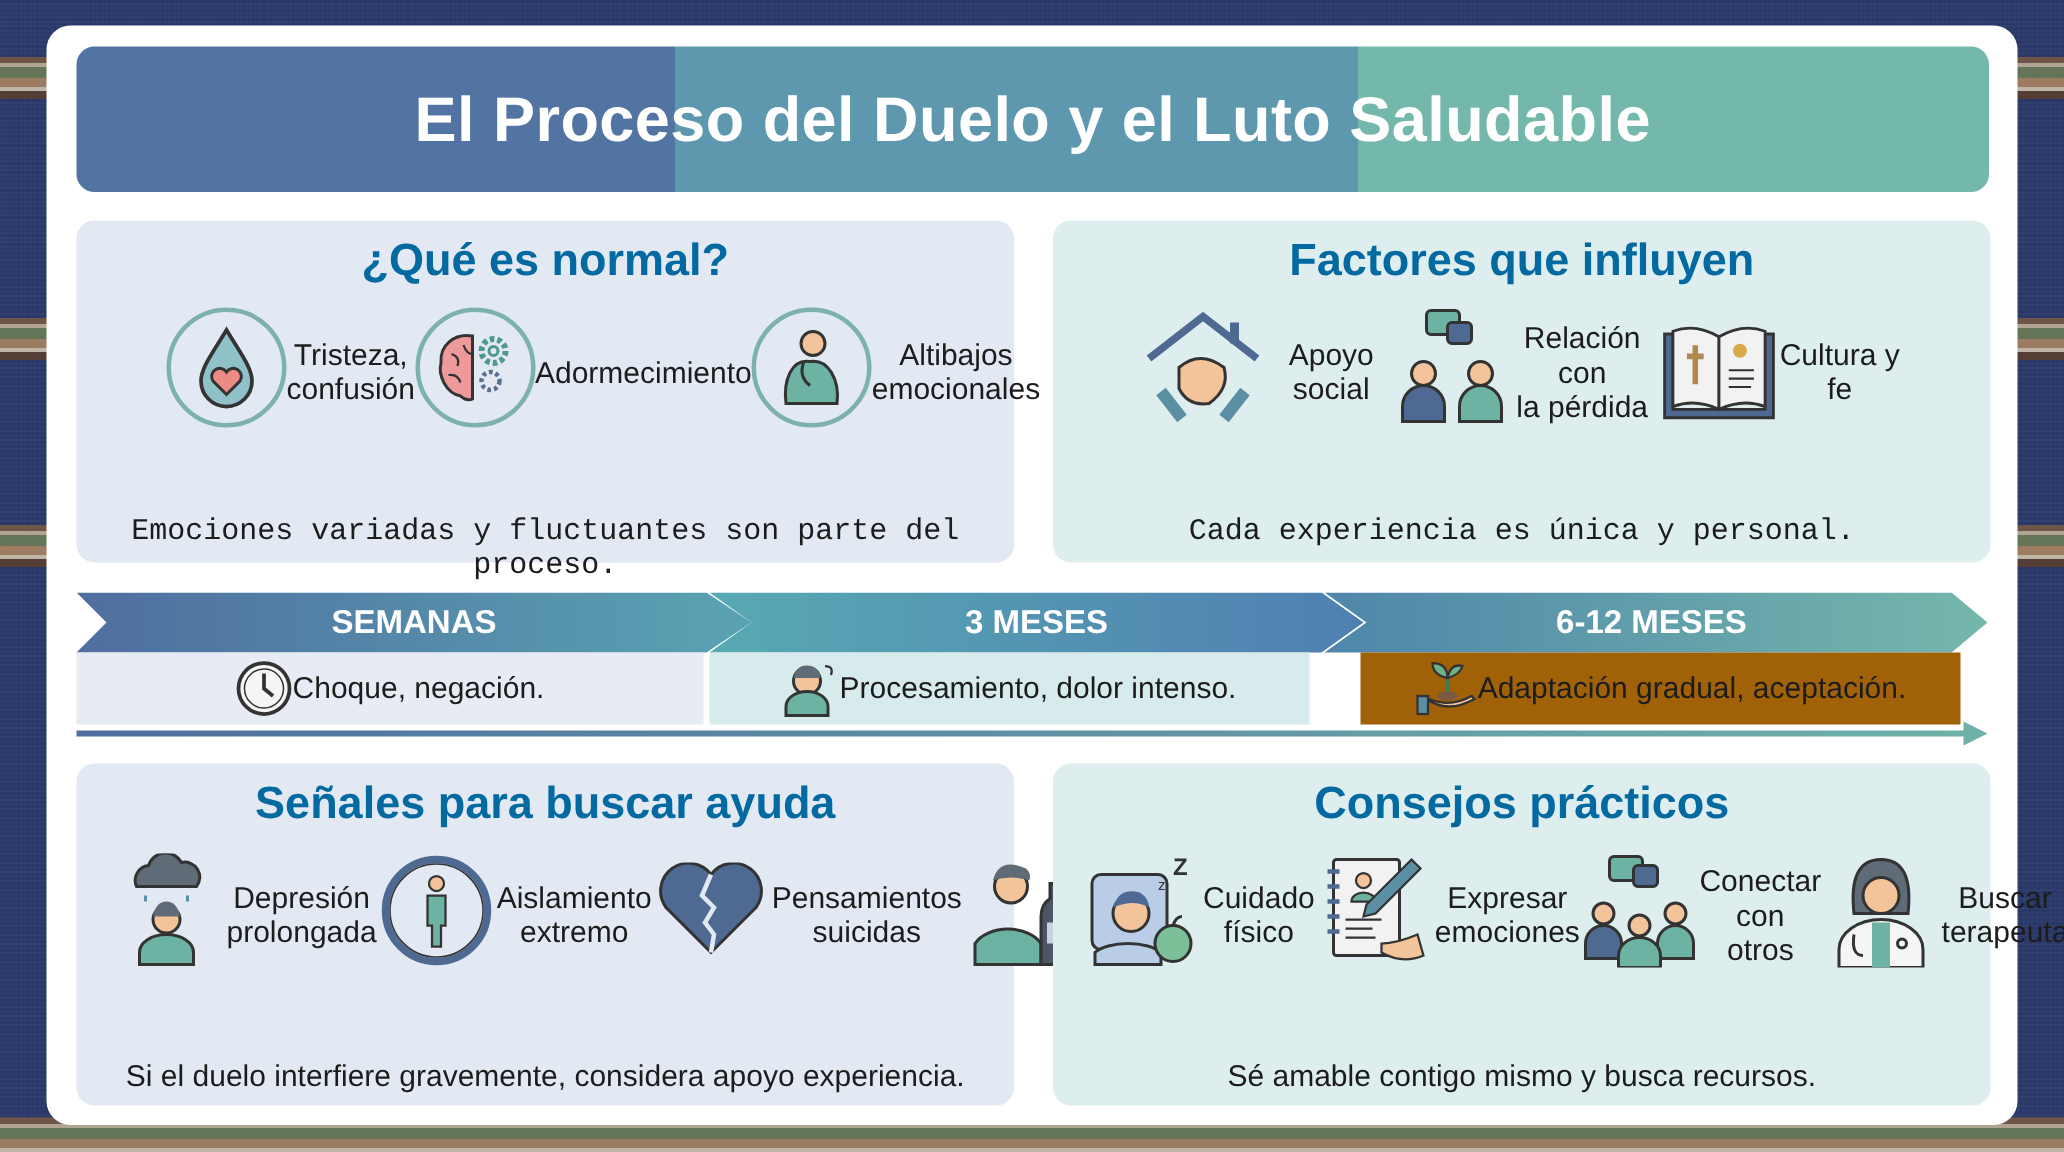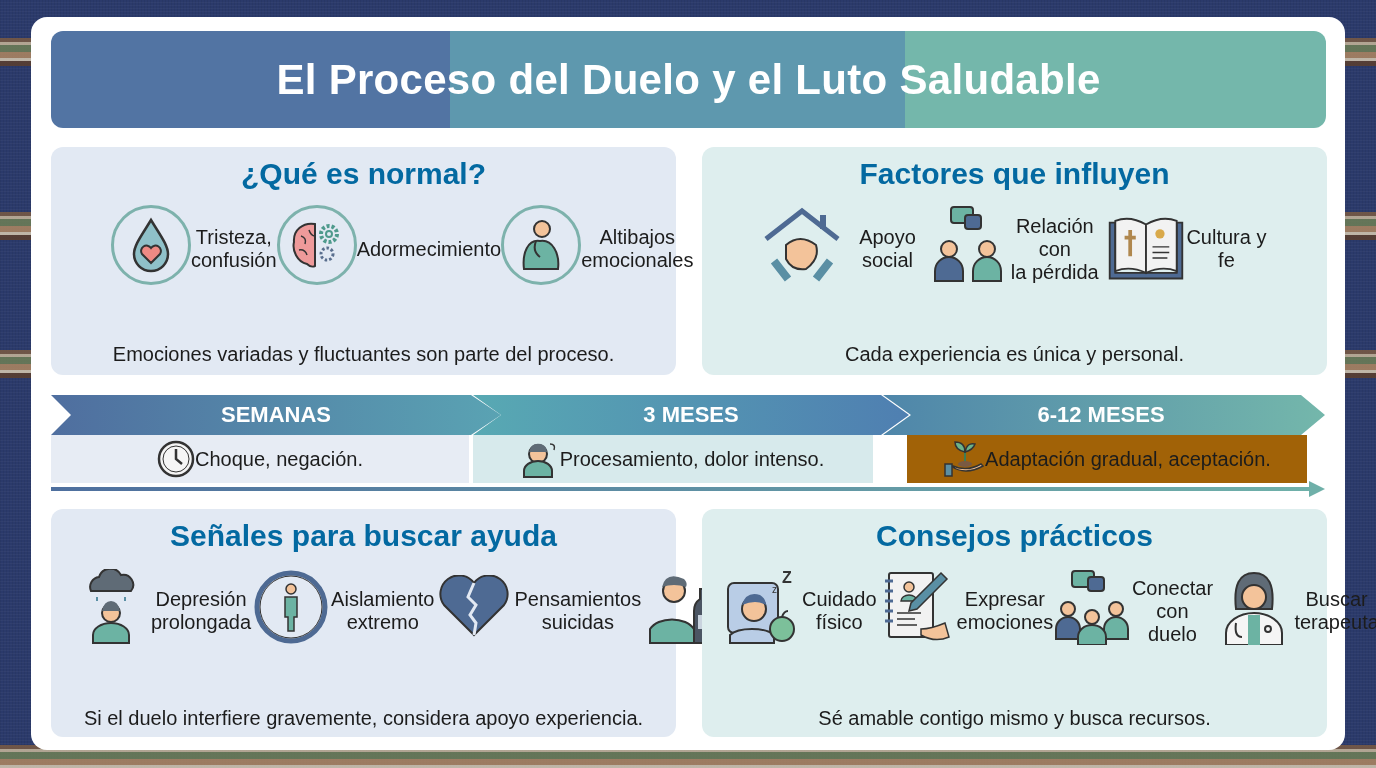--- a/index.html
+++ b/index.html
@@ -36,21 +36,21 @@
   .note { color: #1c1c1c; font-size: 20px; position: absolute; left: 0; right: 0; }
   .icon-box { width: 80px; height: 80px; display: flex; align-items: center; justify-content: center; }
   .ring { width: 80px; height: 80px; border-radius: 50%; border: 3px solid #7db2ac; display: flex; align-items: center; justify-content: center; }
 
   #c1 { left: 51px; top: 147px; width: 625px; height: 228px; }
   #c2 { left: 702px; top: 147px; width: 625px; height: 228px; }
   #c3 { left: 51px; top: 509px; width: 625px; height: 228px; }
   #c4 { left: 702px; top: 509px; width: 625px; height: 228px; }
   #c1 .items, #c2 .items { padding: 0 60px; }
   #c3 .items, #c4 .items { padding: 0 20px; }
-  #c1 .note, #c2 .note { top: 196px; }
+  #c1 .note, #c2 .note { top: 196px; font-family: Liberation Mono, monospace; }
   #c3 .note, #c4 .note { top: 198px; }
 
   .timeline { position: absolute; left: 51px; top: 395px; width: 1275px; height: 100px; }
   .tl-head { position: absolute; top: 0; height: 40px; display: flex; align-items: center; justify-content: center; color: #fff; font-size: 22px; font-weight: 700; }
   .tl-body { position: absolute; top: 40px; height: 48px; display: flex; align-items: center; justify-content: center; color: #1c1c1c; font-size: 20px; }
   .tl-line { position: absolute; left: 0; top: 92px; width: 1260px; height: 4px; background: linear-gradient(90deg, #4e6f9e, #6fb0a9); }
   .tl-arrow { position: absolute; left: 1258px; top: 86px; width: 0; height: 0; border-top: 8px solid transparent; border-bottom: 8px solid transparent; border-left: 16px solid #6fb0a9; }
 </style>
 </head>
 <body>
@@ -304,21 +304,21 @@
             <rect x="34" y="8" width="16" height="14" rx="3" fill="#4e6a93" stroke="#333" stroke-width="2"></rect>
             <circle cx="14" cy="40" r="7" fill="#f3c39a" stroke="#333" stroke-width="2"></circle>
             <path d="M2 70 v-10 a12 12 0 0 1 24 0 v10z" fill="#4e6a93" stroke="#333" stroke-width="2"></path>
             <circle cx="62" cy="40" r="7" fill="#f3c39a" stroke="#333" stroke-width="2"></circle>
             <path d="M50 70 v-10 a12 12 0 0 1 24 0 v10z" fill="#6cb3a3" stroke="#333" stroke-width="2"></path>
             <circle cx="38" cy="48" r="7" fill="#f3c39a" stroke="#333" stroke-width="2"></circle>
             <path d="M24 76 v-8 a14 12 0 0 1 28 0 v8z" fill="#6cb3a3" stroke="#333" stroke-width="2"></path>
           </svg>
       </div>
       <span class="label">Conectar
-con duelo</span>
+con otros</span>
     </div>
     <div class="item">
       <div class="icon-box">
         <svg width="64" height="76" viewBox="0 0 64 76">
             <path d="M14 40 q-4-36 18-36 q22 0 18 36z" fill="#5f6b76" stroke="#333" stroke-width="2"></path>
             <circle cx="32" cy="28" r="12" fill="#f3c39a" stroke="#333" stroke-width="2"></circle>
             <path d="M4 76 v-12 a28 20 0 0 1 56 0 v12z" fill="#f5f5f5" stroke="#333" stroke-width="2"></path>
             <path d="M26 46 h12 v30 h-12z" fill="#6cb3a3"></path>
             <path d="M14 54 q-2 14 6 14" fill="none" stroke="#333" stroke-width="2"></path>
             <circle cx="46" cy="60" r="3" fill="none" stroke="#333" stroke-width="2"></circle>

